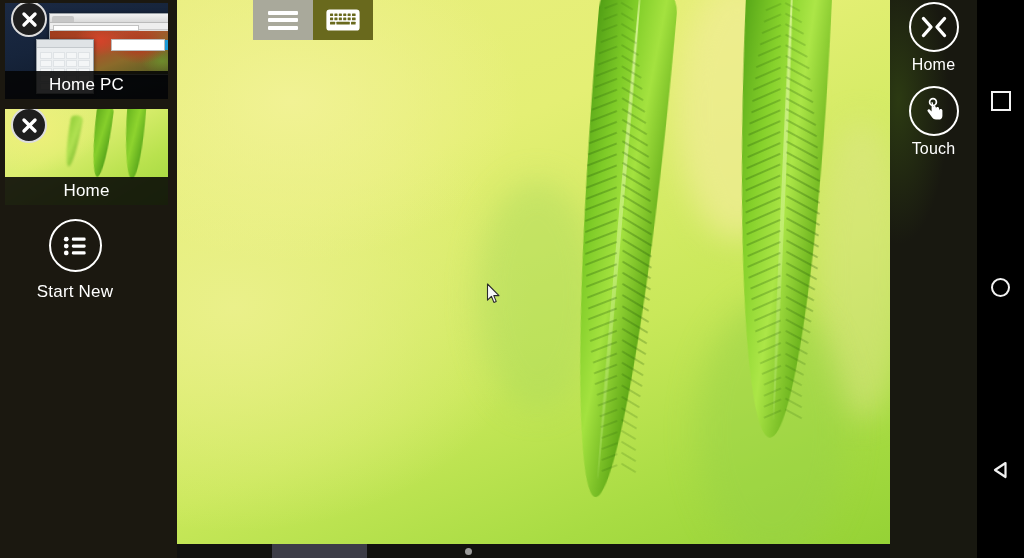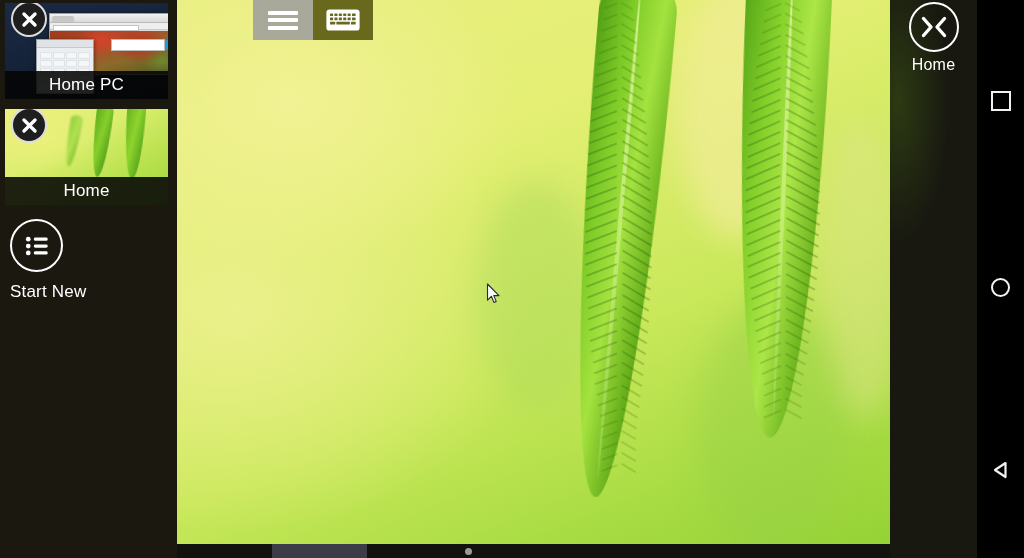--- a/index.html
+++ b/index.html
@@ -97,22 +97,22 @@
   }
   .close-badge {
     position:absolute; left:6px; top:-2px; width:36px; height:36px;
     border-radius:50%; background:#1e1e1e; border:2px solid #dcdcdc;
     display:flex; align-items:center; justify-content:center;
     cursor:pointer; z-index:4;
   }
   .close-badge svg { width:19px; height:19px; display:block; }
 
   .start-new {
-    position:absolute; left:10px; width:150px; top:219px;
-    display:flex; flex-direction:column; cursor:pointer;
+    position:absolute; left:0; width:150px; top:219px;
+    display:flex; flex-direction:column; align-items:center; cursor:pointer;
   }
   .start-new .ring {
     width:53px; height:53px; border-radius:50%; border:2.5px solid #fff;
     display:flex; align-items:center; justify-content:center;
   }
   .start-new .ring svg { width:30px; height:30px; display:block; }
   .start-new .sn-label {
     margin-top:10px; color:#fff; font-size:17px; letter-spacing:.2px;
   }
 
@@ -531,20 +531,35 @@
     <div class="cp-item cp-home">
       <div class="cp-ring">
         <svg width="30" height="30" viewBox="0 0 30 30">
           <path d="M4.5 6.5 L12 15 L4.5 23.5" fill="none" stroke="#fff" stroke-width="3.4" stroke-linecap="round" stroke-linejoin="round"></path>
           <path d="M25.5 6.5 L18 15 L25.5 23.5" fill="none" stroke="#fff" stroke-width="3.4" stroke-linecap="round" stroke-linejoin="round"></path>
         </svg>
       </div>
       <div class="cp-label">Home</div>
     </div>
 
+    <div class="cp-item cp-touch">
+      <div class="cp-ring">
+        <svg width="30" height="30" viewBox="0 0 30 30">
+          <circle cx="14" cy="6" r="3.4" fill="none" stroke="#fff" stroke-width="1.7"></circle>
+          <path d="M12.6 7.5 L12.6 15.5 L10.6 13.6 C9.4 12.6 7.7 14.1 8.8 15.4
+                   L13.2 21.6 C14 22.8 15.3 23.6 17 23.6 L19.6 23.6
+                   C21.8 23.6 23.4 22.1 23.4 19.9 L23.4 14.6
+                   C23.4 13.6 22.6 12.9 21.7 12.9 C20.8 12.9 20.1 13.6 20.1 14.6
+                   L20.1 12.7 C20.1 11.7 19.4 11 18.5 11 C17.6 11 16.9 11.7 16.9 12.7
+                   L16.9 11.6 C16.9 10.6 16.2 9.9 15.3 9.9 C14.8 9.9 14.3 10.1 14 10.5
+                   L14 7.5 C14 6.7 13.4 6.1 12.6 6.1 Z" fill="#fff"></path>
+        </svg>
+      </div>
+      <div class="cp-label">Touch</div>
+    </div>
   </div>
 
   <div class="nav-bar">
     <div class="nav-btn nav-recents">
       <span class="sq"></span>
     </div>
     <div class="nav-btn nav-home">
       <span class="ci"></span>
     </div>
     <div class="nav-btn nav-back">

